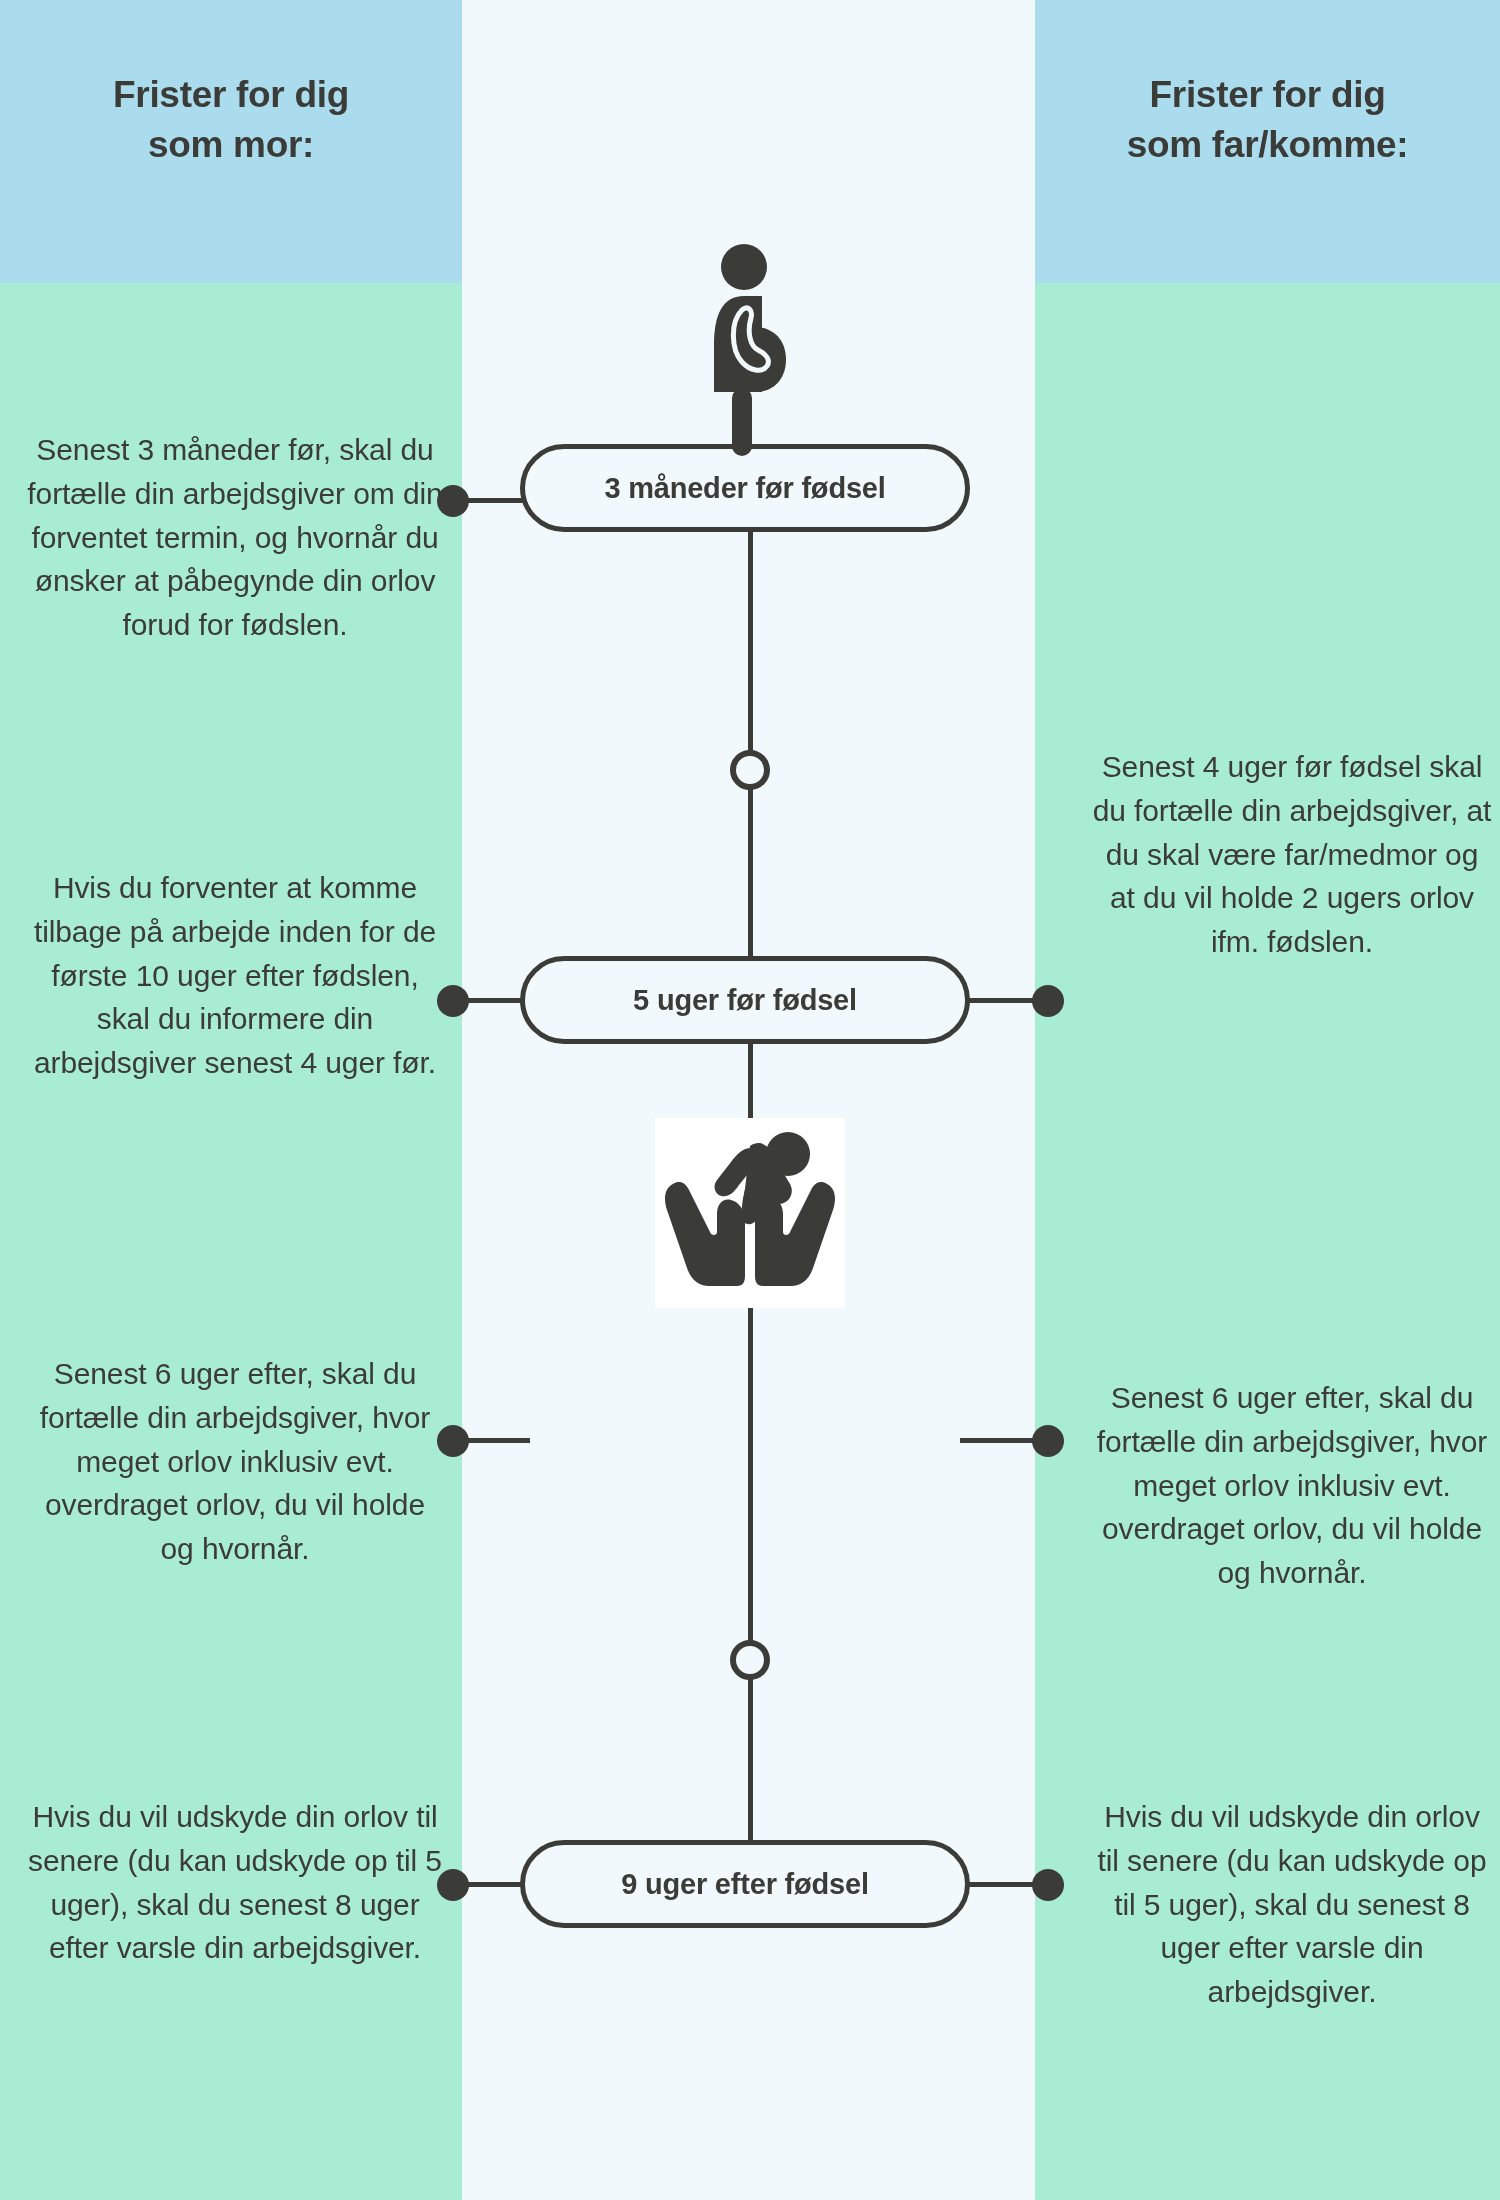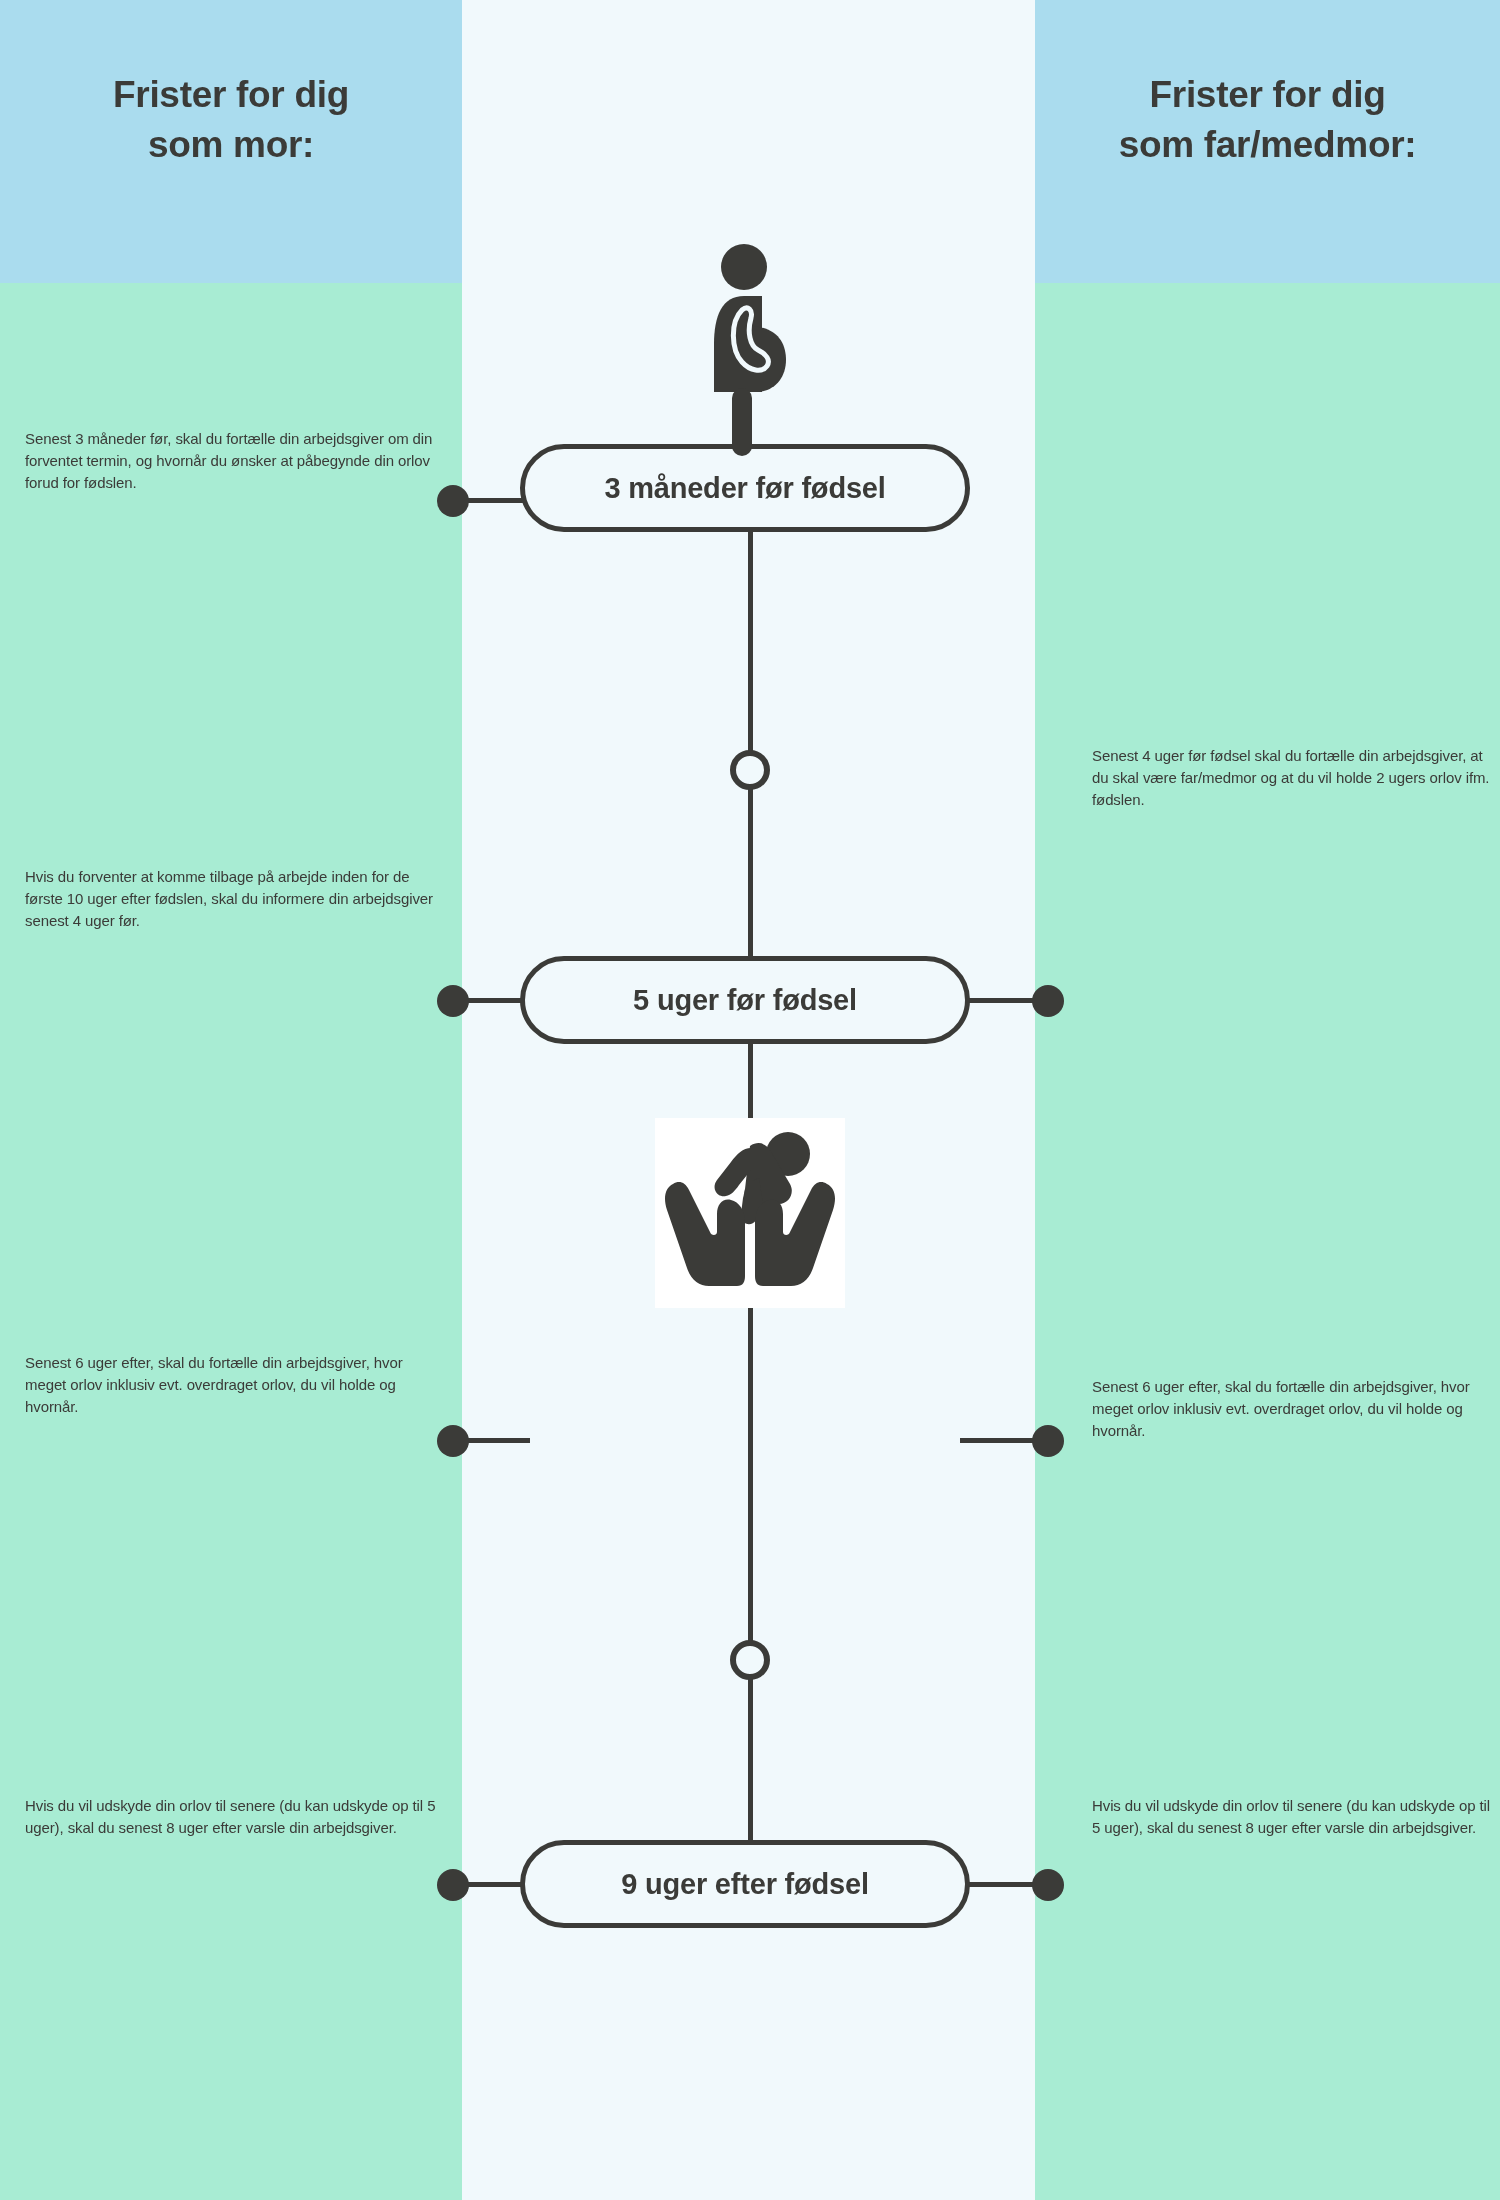--- a/index.html
+++ b/index.html
@@ -118,24 +118,25 @@
     box-sizing: border-box;
     border: 6px solid #3b3b38;
     border-radius: 50%;
     background: #f1f9fc;
     z-index: 6;
   }
 
   
   .side-text {
     position: absolute;
-    font-size: 15px;
+    font-size: 30px;
     line-height: 1.46;
     color: #3b3b38;
     letter-spacing: -0.1px;
+    text-align: center;
   }
   .side-text p { margin: 0 0 26px 0; }
   .side-text p:last-child { margin-bottom: 0; }
   .side-text.left  { left: 25px;   width: 420px; }
   .side-text.right { left: 1092px; width: 400px; }
 
   
   .icon-wrap {
     position: absolute;
     z-index: 7;
@@ -171,21 +172,21 @@
   <div class="band-center"></div>
   <div class="header-left"></div>
   <div class="header-right"></div>
 
   <div class="header-title left">
     <div>Frister for dig</div>
     <div>som mor:</div>
   </div>
   <div class="header-title right">
     <div>Frister for dig</div>
-    <div>som far/medmor:</div>
+    <div>som far/komme:</div>
   </div>
 
   <div class="timeline-axis"></div>
 
   <div class="icon-wrap icon-pregnant">
     <svg viewBox="0 0 100 220" width="100" height="220">
       <circle cx="44" cy="27" r="23" fill="#3b3b38"></circle>
       <path d="M44 56 C22 56 14 76 14 104 L14 152 L62 152 L62 56 Z" fill="#3b3b38"></path>
       <path d="M48 86 C78 86 86 104 86 120 C86 138 74 152 56 152 L48 152 Z" fill="#3b3b38"></path>
       <path d="M42 70 C30 82 31 110 42 122 C50 131 62 133 67 126 C71 120 66 114 58 110 C50 106 47 92 51 78 C53 70 48 65 42 70 Z" fill="none" stroke="#f1f9fc" stroke-width="5" stroke-linejoin="round"></path>

